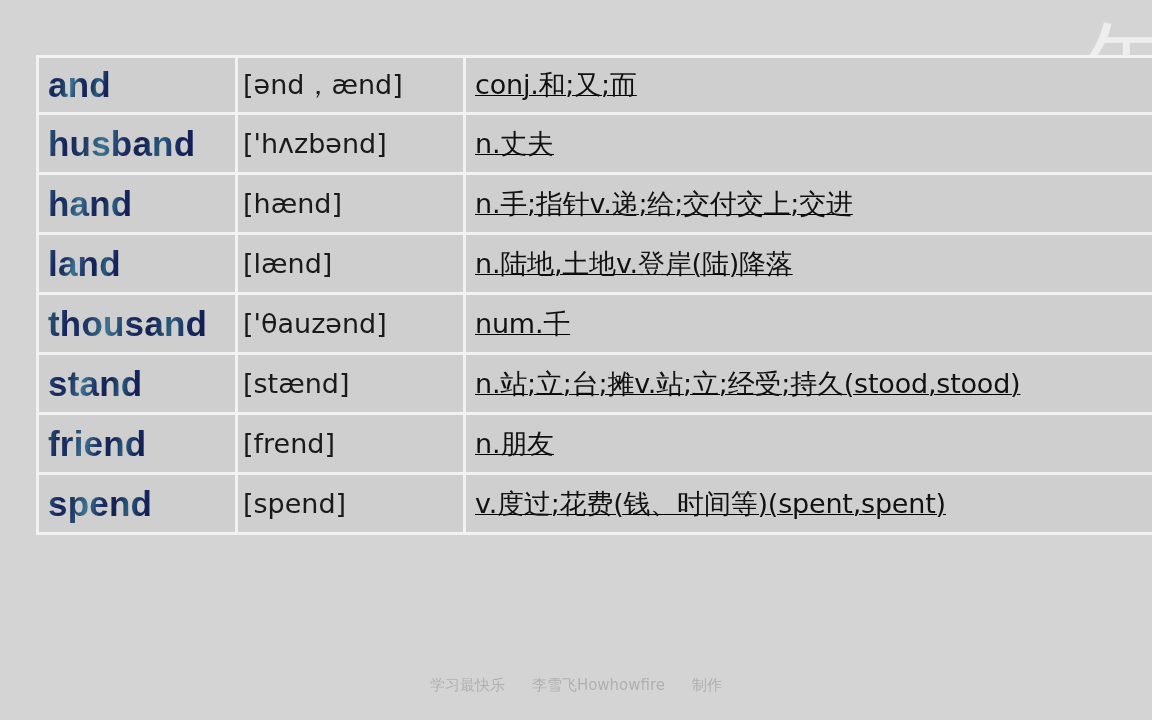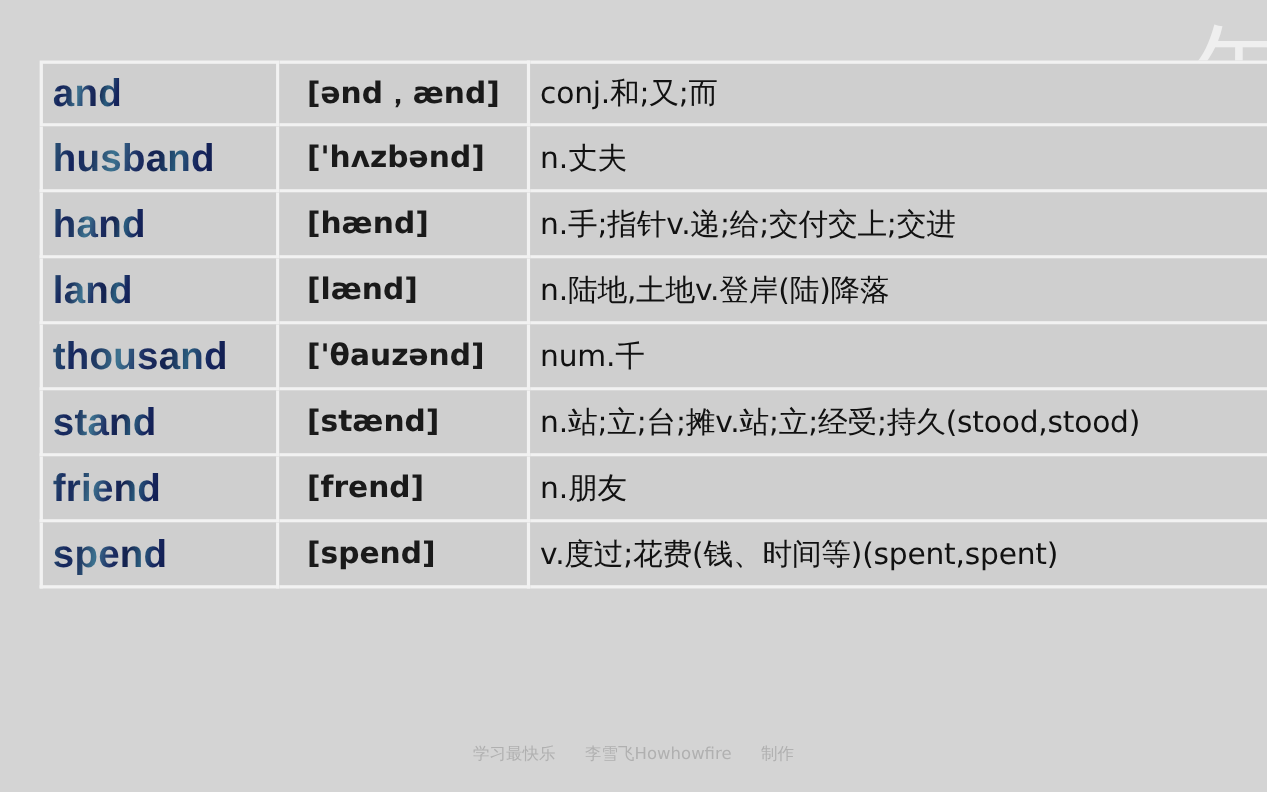--- a/index.html
+++ b/index.html
@@ -47,25 +47,25 @@
   #vocab-table td {
     background:#cfcfcf;
     border-bottom:3px solid #f2f2f2;
     border-right:3px solid #f2f2f2;
     vertical-align:middle;
     white-space:nowrap;
     overflow:visible;
   }
   #vocab-table tr:first-child td { border-top:3px solid #f2f2f2; }
   #vocab-table td:first-child    { border-left:3px solid #f2f2f2; }
-  #vocab-table td:last-child     { border-right:none; }
-
-  
-  .col-word    { width:218px; padding-left:9px; }
-  .col-phon    { width:228px; padding-left:25px;font-weight:bold; }
+  #vocab-table td:last-child     { border-right:none;text-decoration:underline; }
+
+  
+  .col-word    { width:202px; padding-left:9px; }
+  .col-phon    { width:228px; padding-left:5px; }
   .col-def     { padding-left:9px; }
 
   
   .word-text {
     font-size:35px;
     font-weight:700;
     letter-spacing:.2px;
     background-image:linear-gradient(100deg,
         #2d5877 0%,
         #15245c 14%,

